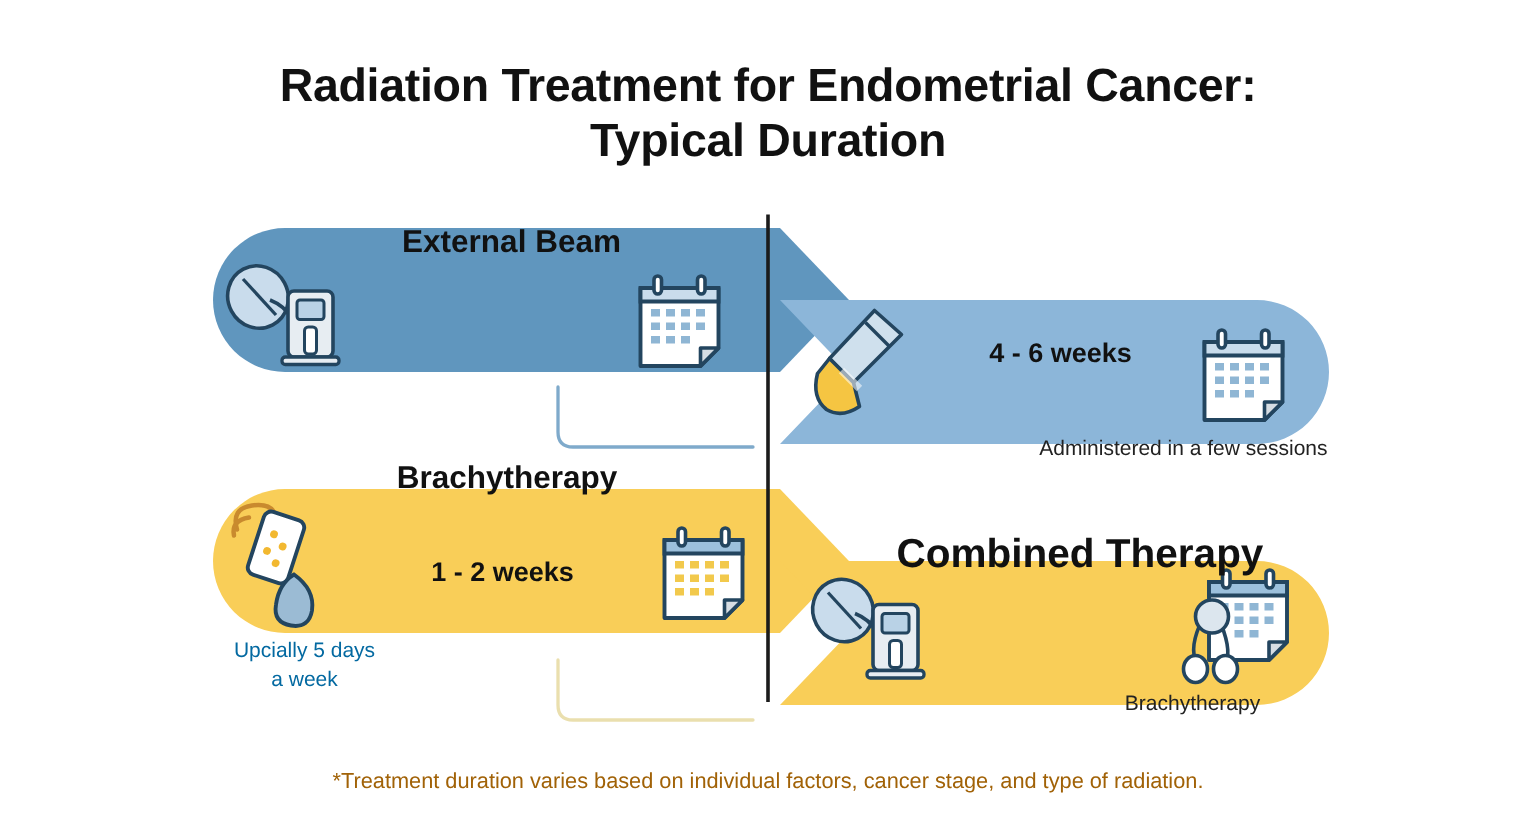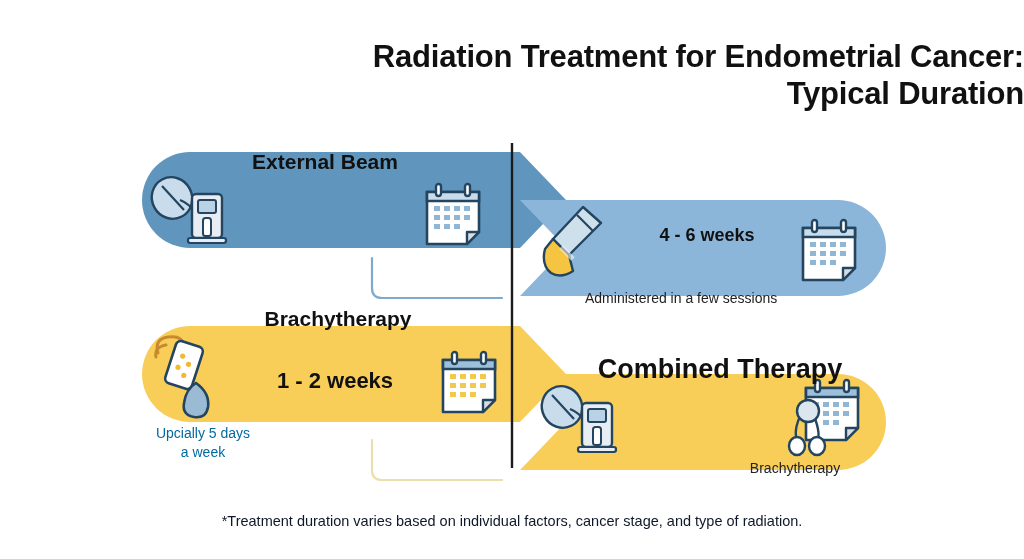--- a/index.html
+++ b/index.html
@@ -9,58 +9,58 @@
     font-family:"Liberation Sans", sans-serif;
     color:#111111;
     overflow:hidden;
     position:relative;
   }
   #stage{position:absolute;left:0;top:0;width:1024px;height:559px;}
 
   
   .title{
     position:absolute;left:0;top:38px;width:1024px;
-    text-align:right;
+    text-align:center;
     font-size:31px;line-height:37px;
     font-weight:bold;
     letter-spacing:-0.2px;
     color:#111111;
   }
   .title .l2{display:block;}
 
   
   #bands{position:absolute;left:0;top:0;width:1024px;height:559px;}
 
   
   .band-txt{position:absolute;font-weight:bold;color:#111111;text-align:center;}
 
   .ebrt-title{
-    left:180px;top:148px;width:290px;
+    left:196px;top:148px;width:290px;
     font-size:21px;line-height:27px;
   }
   .ebrt-title .ln{display:block;}
 
   .weeks46{
     left:612px;top:222px;width:190px;
     font-size:18px;line-height:26px;
   }
   .cap-sessions{
     position:absolute;left:585px;top:289px;width:300px;
     font-size:14px;line-height:18px;font-weight:normal;
-    color:#222;text-align:left;
+    color:#222;text-align:right;
   }
 
   .brachy-title{
     left:188px;top:305px;width:300px;
     font-size:21px;line-height:27px;
   }
   .brachy-title .ln{display:block;}
   .weeks12{
     left:240px;top:368px;width:190px;
-    font-size:22px;line-height:26px;
+    font-size:18px;line-height:26px;
   }
   .cap-upcially{
     position:absolute;left:118px;top:424px;width:170px;
     font-size:14px;line-height:19px;font-weight:normal;
     color:#0369a1;text-align:center;
   }
 
   .combined-title{
     left:575px;top:356px;width:290px;
     font-size:27px;line-height:27px;
@@ -72,21 +72,21 @@
   .cap-brachy2{
     position:absolute;left:690px;top:459px;width:210px;
     font-size:14px;line-height:18px;font-weight:normal;
     color:#222;text-align:center;
   }
 
   .footnote{
     position:absolute;left:0;top:511px;width:1024px;
     text-align:center;
     font-size:14.5px;line-height:20px;
-    font-weight:normal;color:#0f172a;
+    font-weight:normal;color:#a16207;
   }
 </style>
 </head>
 <body>
 
 <div id="stage">
 
   <div class="title">
     <span>Radiation Treatment for Endometrial Cancer:</span>
     <span class="l2">Typical Duration</span>

